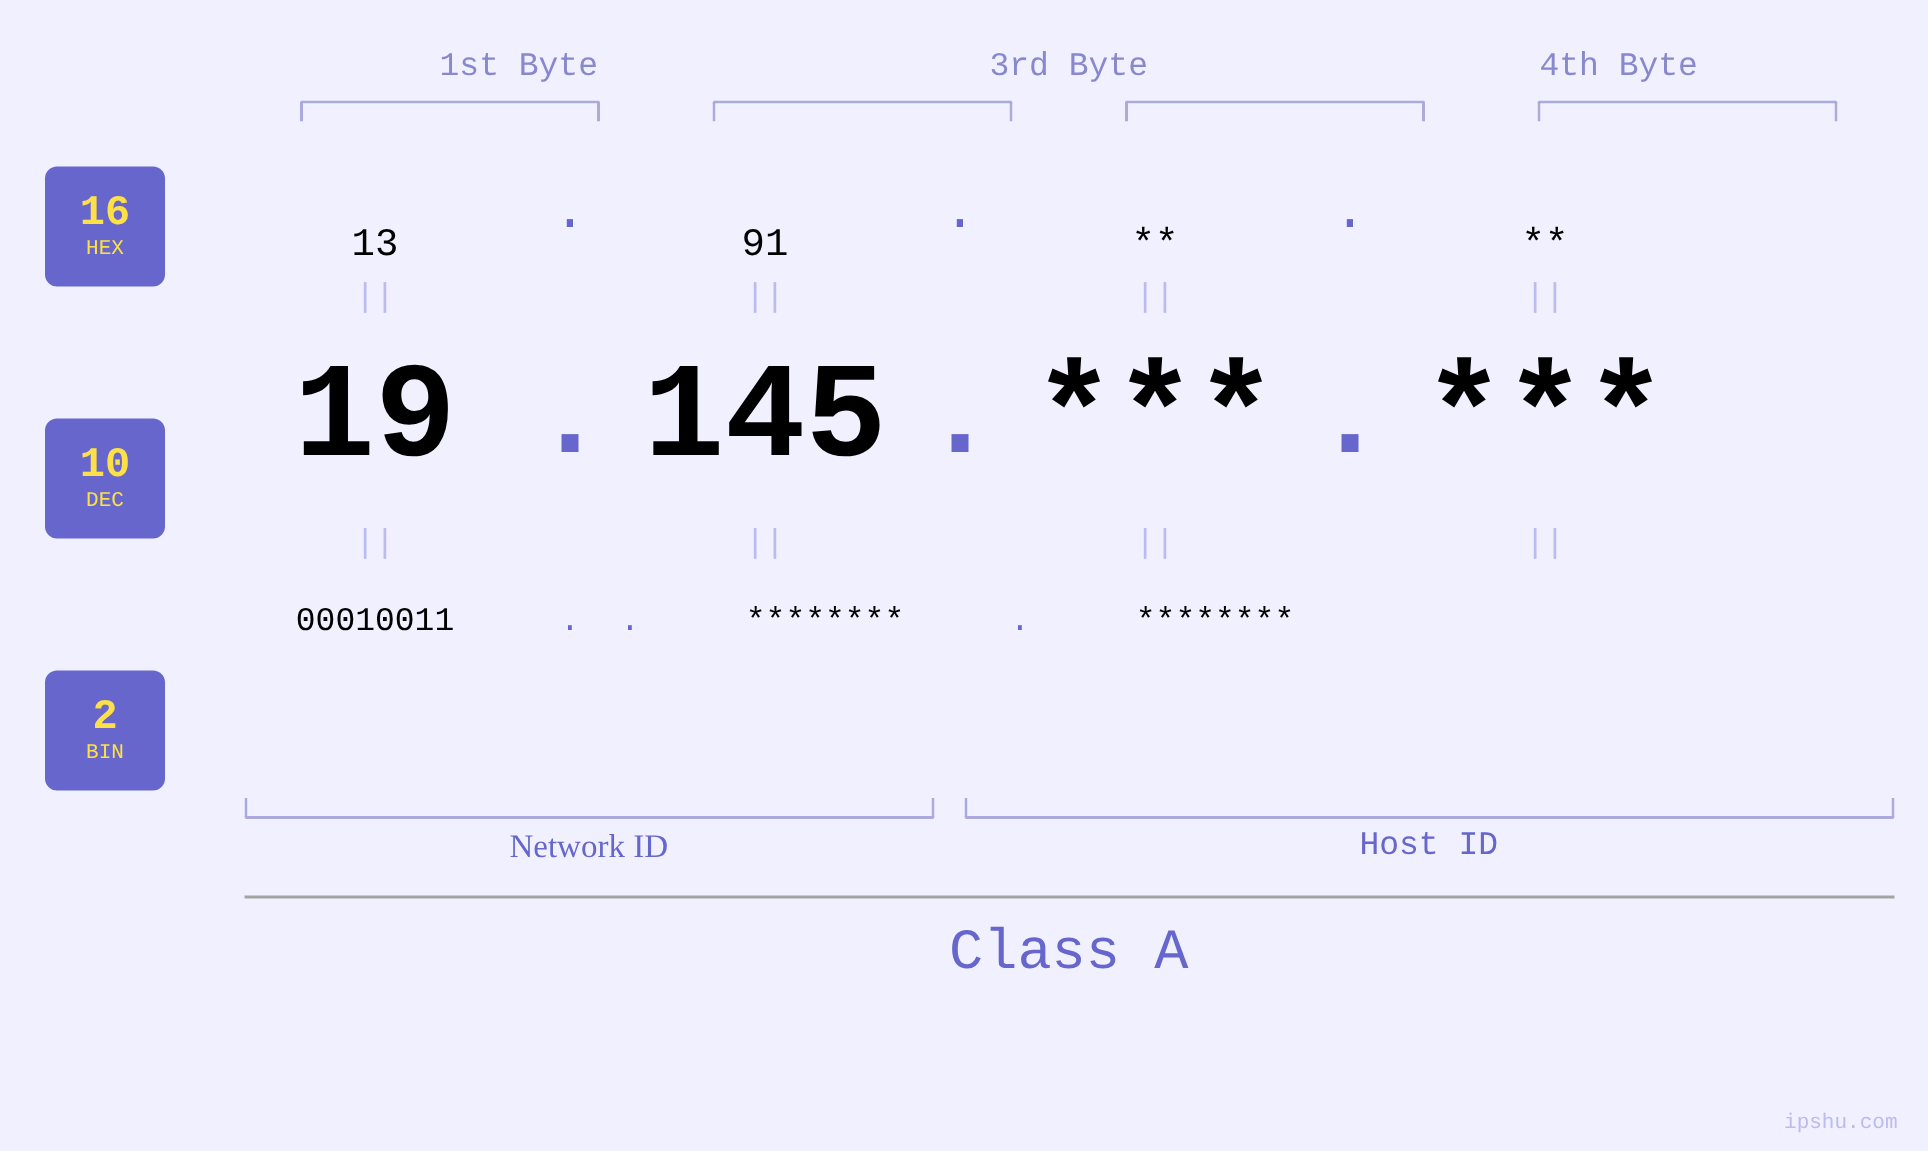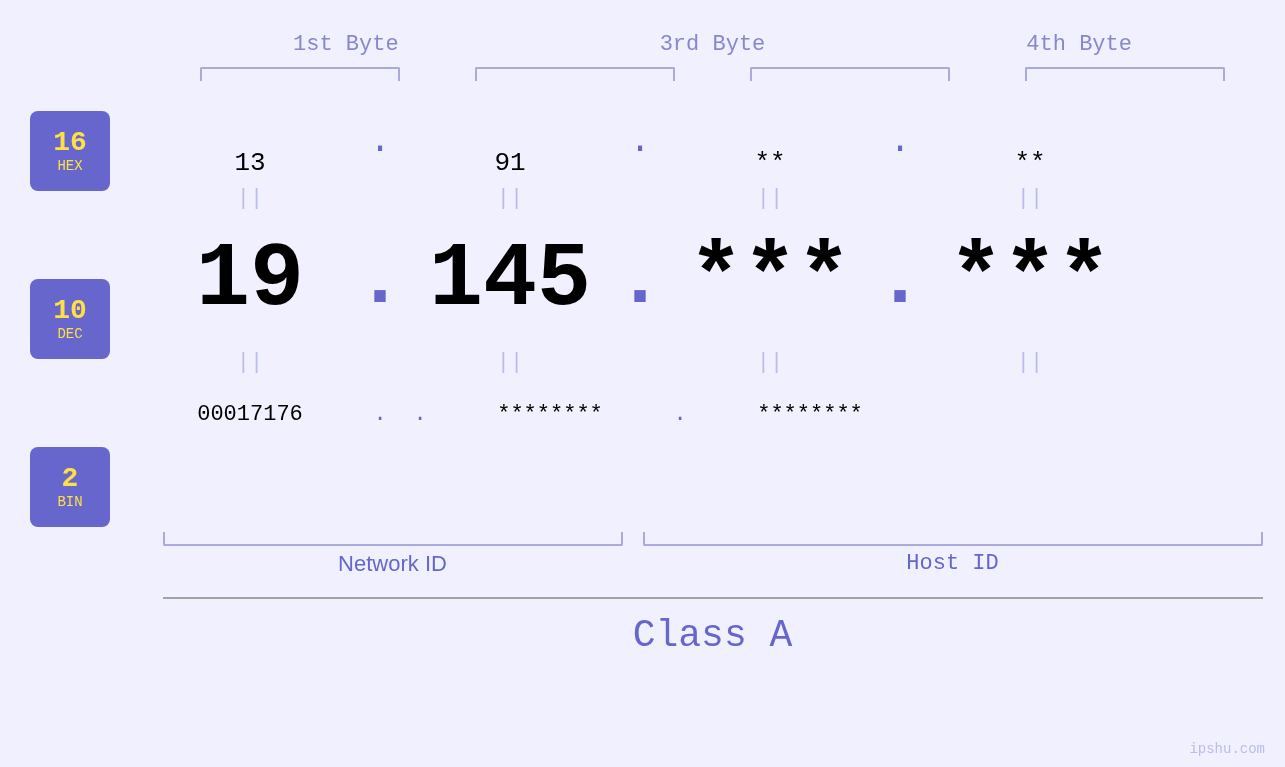--- a/index.html
+++ b/index.html
@@ -147,21 +147,21 @@
       display: flex;
       width: 1100px;
       margin-top: 5px;
     }
 
     .net-label {
       width: 460px;
       text-align: center;
       color: #6666cc;
       font-size: 22px;
-      font-family: Liberation Sans, sans-serif;
+      font-family: Liberation Serif, serif;
     }
 
     .gap-label {
       width: 20px;
     }
 
     .host-label {
       flex: 1;
       text-align: center;
       color: #6666cc;
@@ -333,21 +333,21 @@
         <div class="eq-spacer"></div>
         <div class="eq-item">||</div>
         <div class="eq-spacer"></div>
         <div class="eq-item">||</div>
         <div class="eq-spacer"></div>
         <div class="eq-item">||</div>
       </div>
 
       <div class="full-row" style="height:70px;">
         <div class="cell-wrap">
-          <span class="bin-val">00017176</span>
+          <span class="bin-val">00010011</span>
         </div>
         <div class="sep sep-bin">.</div>
         <div class="sep sep-bin">.</div>
         <div class="cell-wrap">
           <span class="bin-val">********</span>
         </div>
         <div class="sep sep-bin">.</div>
         <div class="cell-wrap">
           <span class="bin-val">********</span>
         </div>

